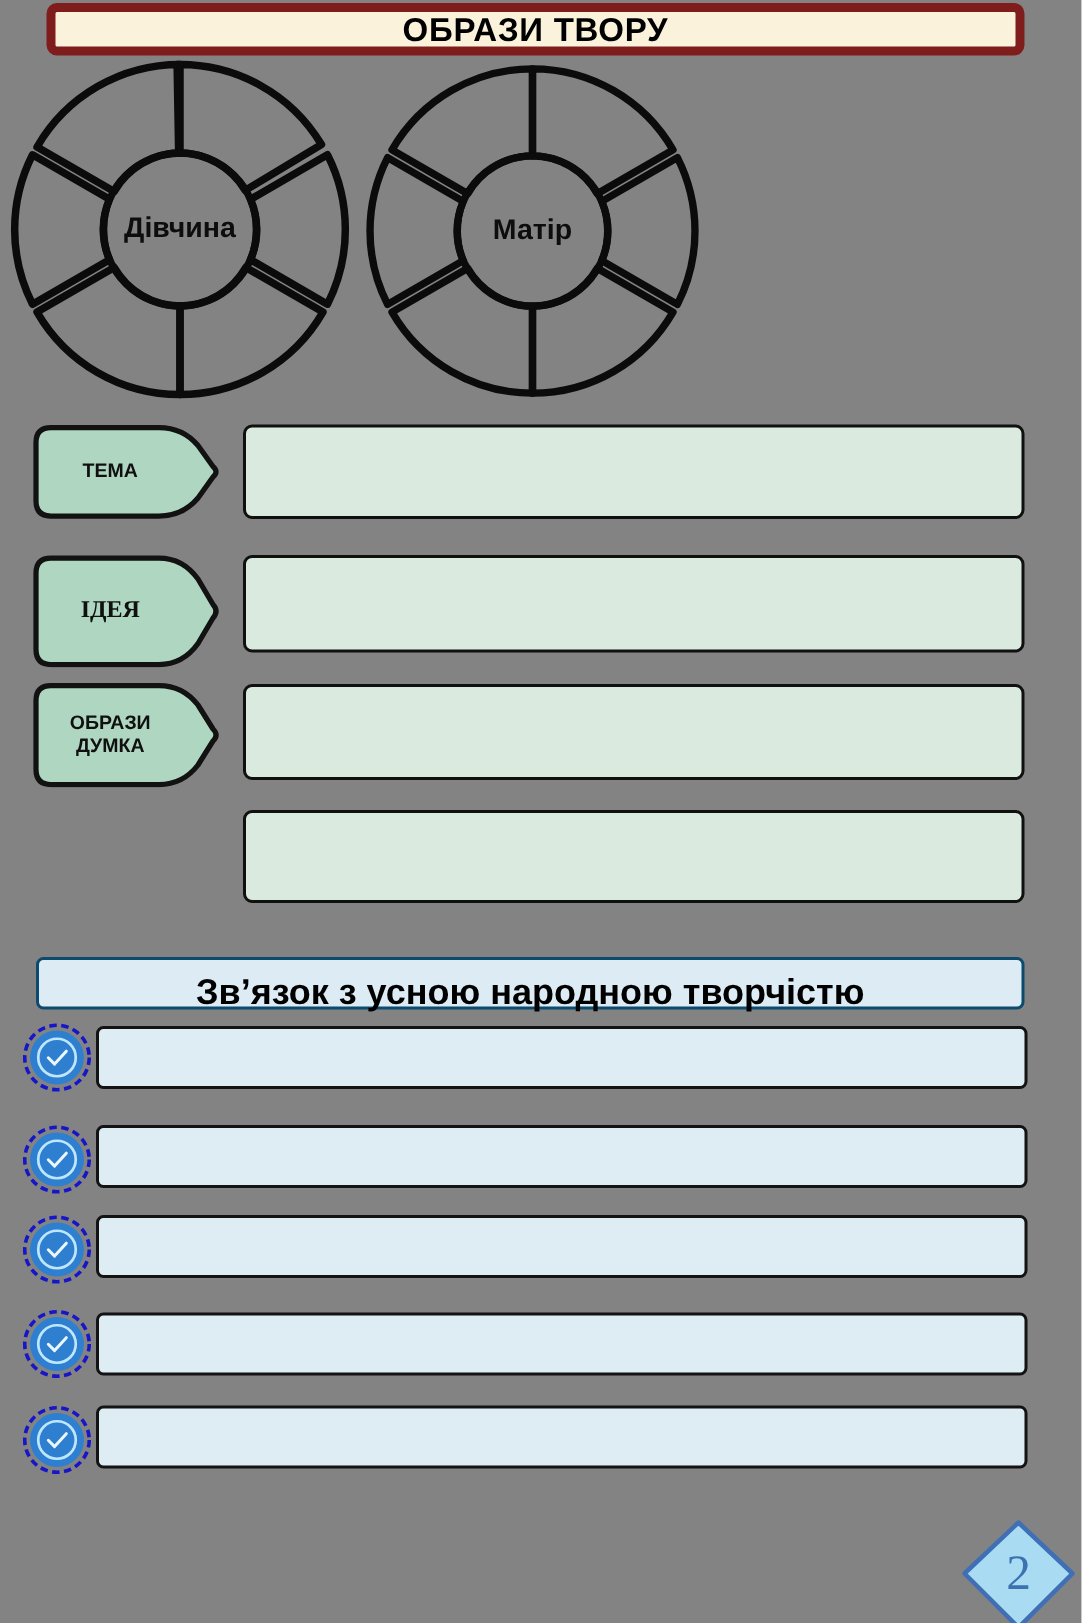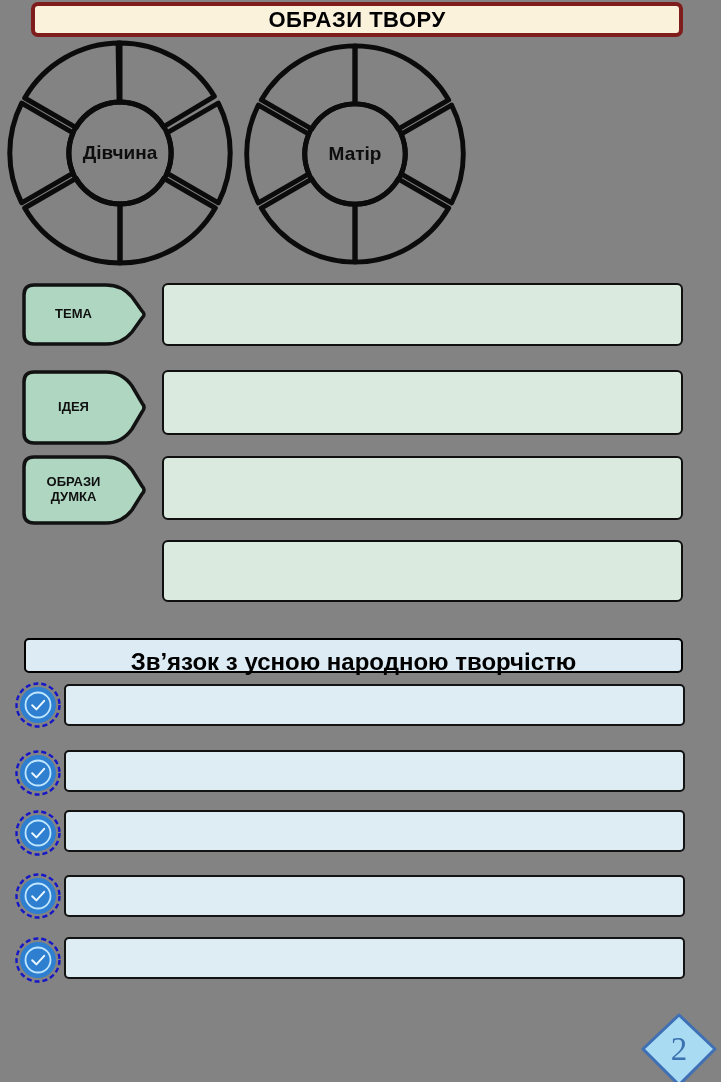--- a/index.html
+++ b/index.html
@@ -19,21 +19,21 @@
   }
 
   
   #title-banner {
     position: absolute;
     left: 31px;
     top: 2px;
     width: 652px;
     height: 35px;
     background: #FBF2DC;
-    border: 4px solid #7f1d1d;
+    border: 6px solid #7f1d1d;
     border-radius: 7px;
     box-sizing: border-box;
     display: flex;
     align-items: center;
     justify-content: center;
   }
   #title-banner .t {
     font-size: 22px;
     font-weight: bold;
     color: #000000;
@@ -92,21 +92,21 @@
   }
 
   
   #section-heading {
     position: absolute;
     left: 24px;
     top: 638px;
     width: 659px;
     height: 35px;
     background: #DCEBF4;
-    border: 2px solid #000000;
+    border: 2px solid #0c4a6e;
     border-radius: 5px;
     box-sizing: border-box;
   }
   #section-heading .t {
     position: absolute;
     left: 0;
     top: 8px;
     width: 100%;
     text-align: center;
     font-size: 24px;
@@ -204,21 +204,21 @@
       <span class="tagtext" style="font-size:13px;">ТЕМА</span>
     </div>
     <div class="green-field" style="left:140px; top:0px; width:521px; height:63px;"></div>
   </div>
 
   <div class="green-row" style="left:22px; top:370px; width:661px; height:75px;">
     <div class="green-tag" style="width:124px; height:75px;">
       <svg width="124" height="75" viewBox="0 0 124 75">
         <path d="M12,2 H84 Q100,2 110,16 L120,33 Q124,37.5 120,42 L110,59 Q100,73 84,73 H12 Q2,73 2,63 V12 Q2,2 12,2 Z" fill="#AED6C0" stroke="#121212" stroke-width="3.5" stroke-linejoin="round"></path>
       </svg>
-      <span class="tagtext" style="font-size:13px;">ІДЕЯ</span>
+      <span class="tagtext" style="font-size:16px;font-family:Liberation Serif, serif;">ІДЕЯ</span>
     </div>
     <div class="green-field" style="left:140px; top:0px; width:521px; height:65px;"></div>
   </div>
 
   <div class="green-row" style="left:22px; top:455px; width:661px; height:70px;">
     <div class="green-tag" style="width:124px; height:70px;">
       <svg width="124" height="70" viewBox="0 0 124 70">
         <path d="M12,2 H84 Q100,2 110,15 L120,31 Q124,35 120,39 L110,55 Q100,68 84,68 H12 Q2,68 2,58 V12 Q2,2 12,2 Z" fill="#AED6C0" stroke="#121212" stroke-width="3.5" stroke-linejoin="round"></path>
       </svg>
       <span class="tagtext" style="font-size:13px;">ОБРАЗИ ДУМКА</span>

